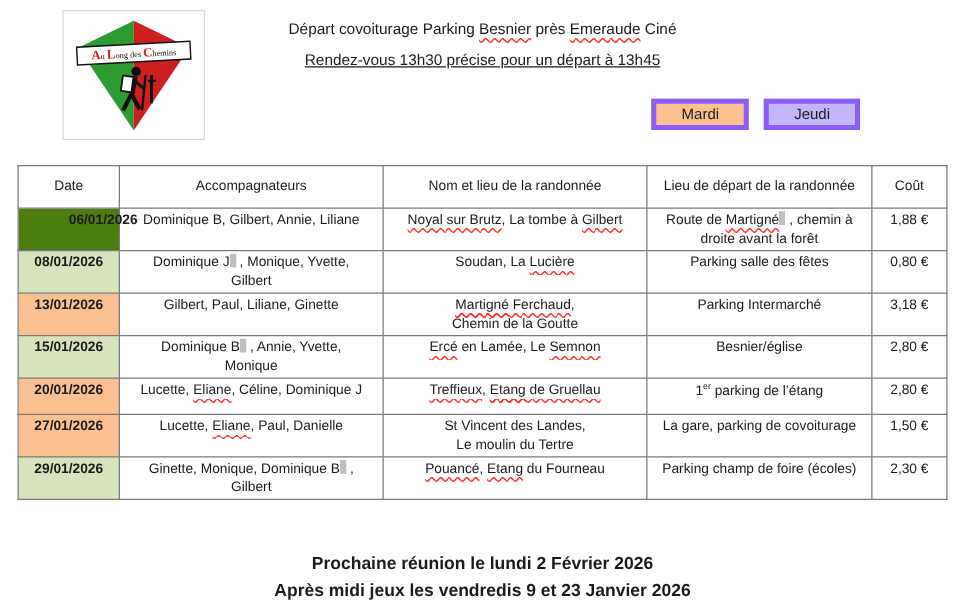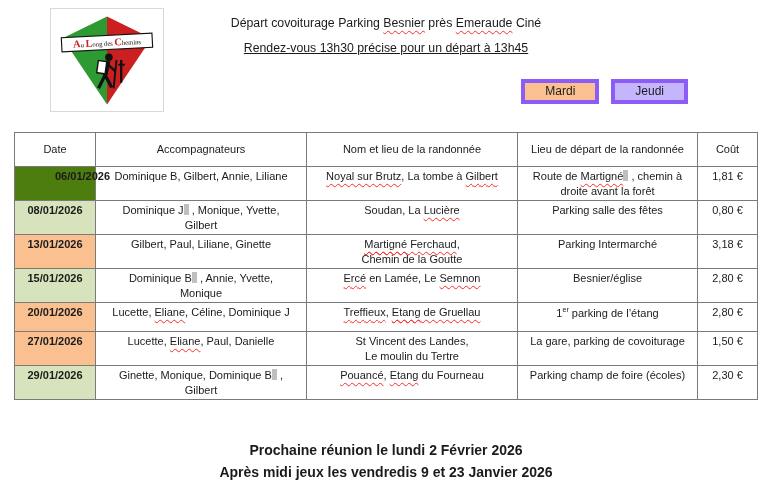--- a/index.html
+++ b/index.html
@@ -92,21 +92,21 @@
           <th>Coût</th>
         </tr>
     </thead>
     <tbody id="tbody-main">
         <tr>
           <td class="date" style="background: #4d7c0f; padding-left: 40px;">06/01/2026</td>
           <td>Dominique B, Gilbert, Annie, Liliane</td>
           <td><div><span class="sp">Noyal sur Brutz</span>, La tombe à <span class="sp">Gilbert</span></div></td>
           <td>Route de <span class="sp">Martigné</span><span class="cursor-mark"></span> , chemin à
 droite avant la forêt</td>
-          <td>1,81 €</td>
+          <td>1,88 €</td>
         </tr>
         <tr>
           <td class="date" style="background: rgb(214, 227, 188);">08/01/2026</td>
           <td>Dominique J<span class="cursor-mark"></span> , Monique, Yvette,
 Gilbert</td>
           <td><div>Soudan, La <span class="sp">Lucière</span></div></td>
           <td>Parking salle des fêtes</td>
           <td>0,80 €</td>
         </tr>
         <tr>

